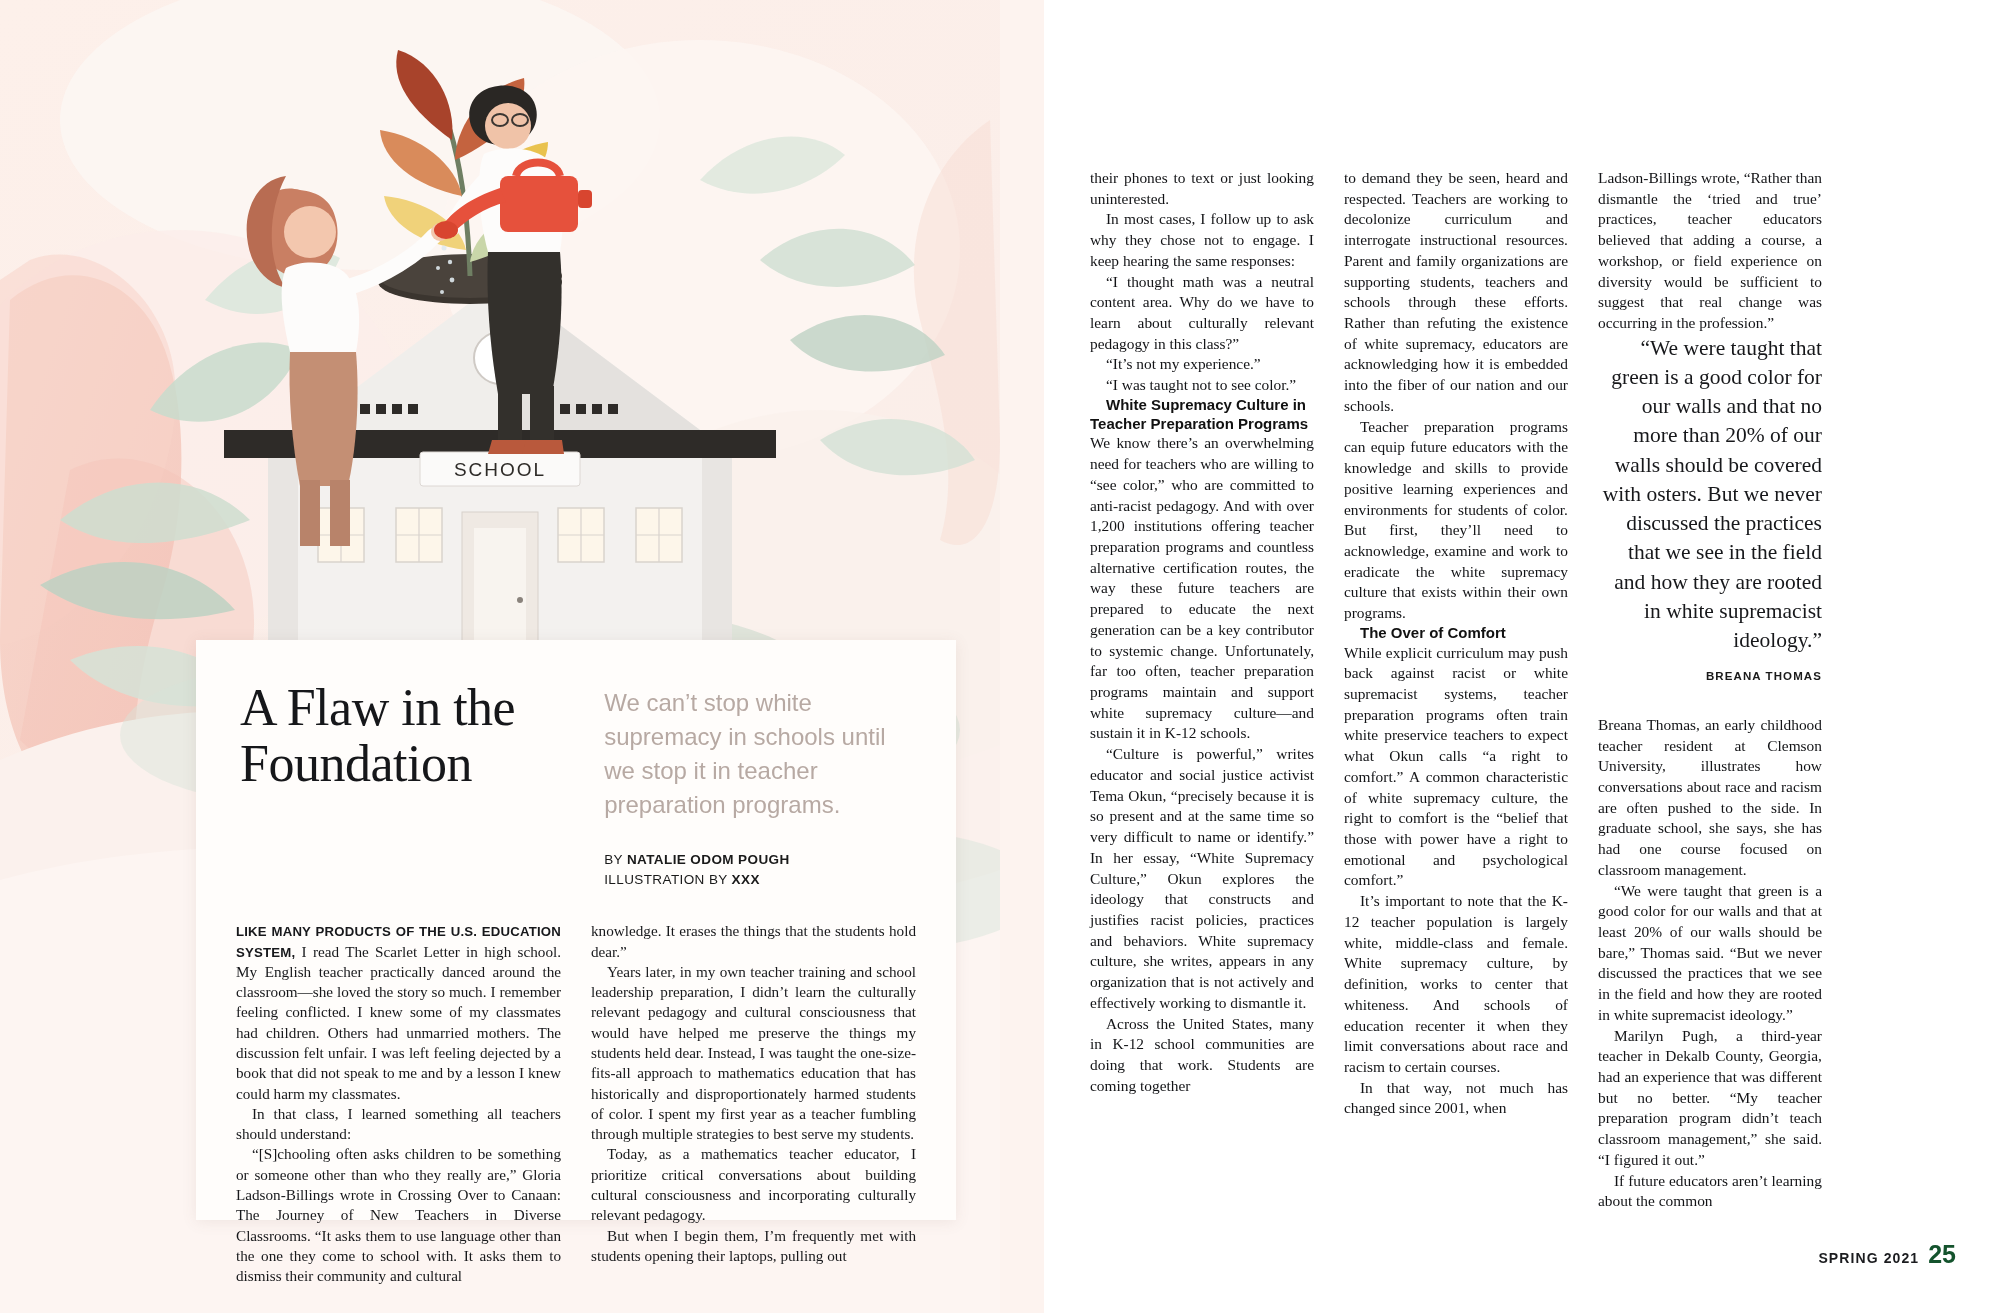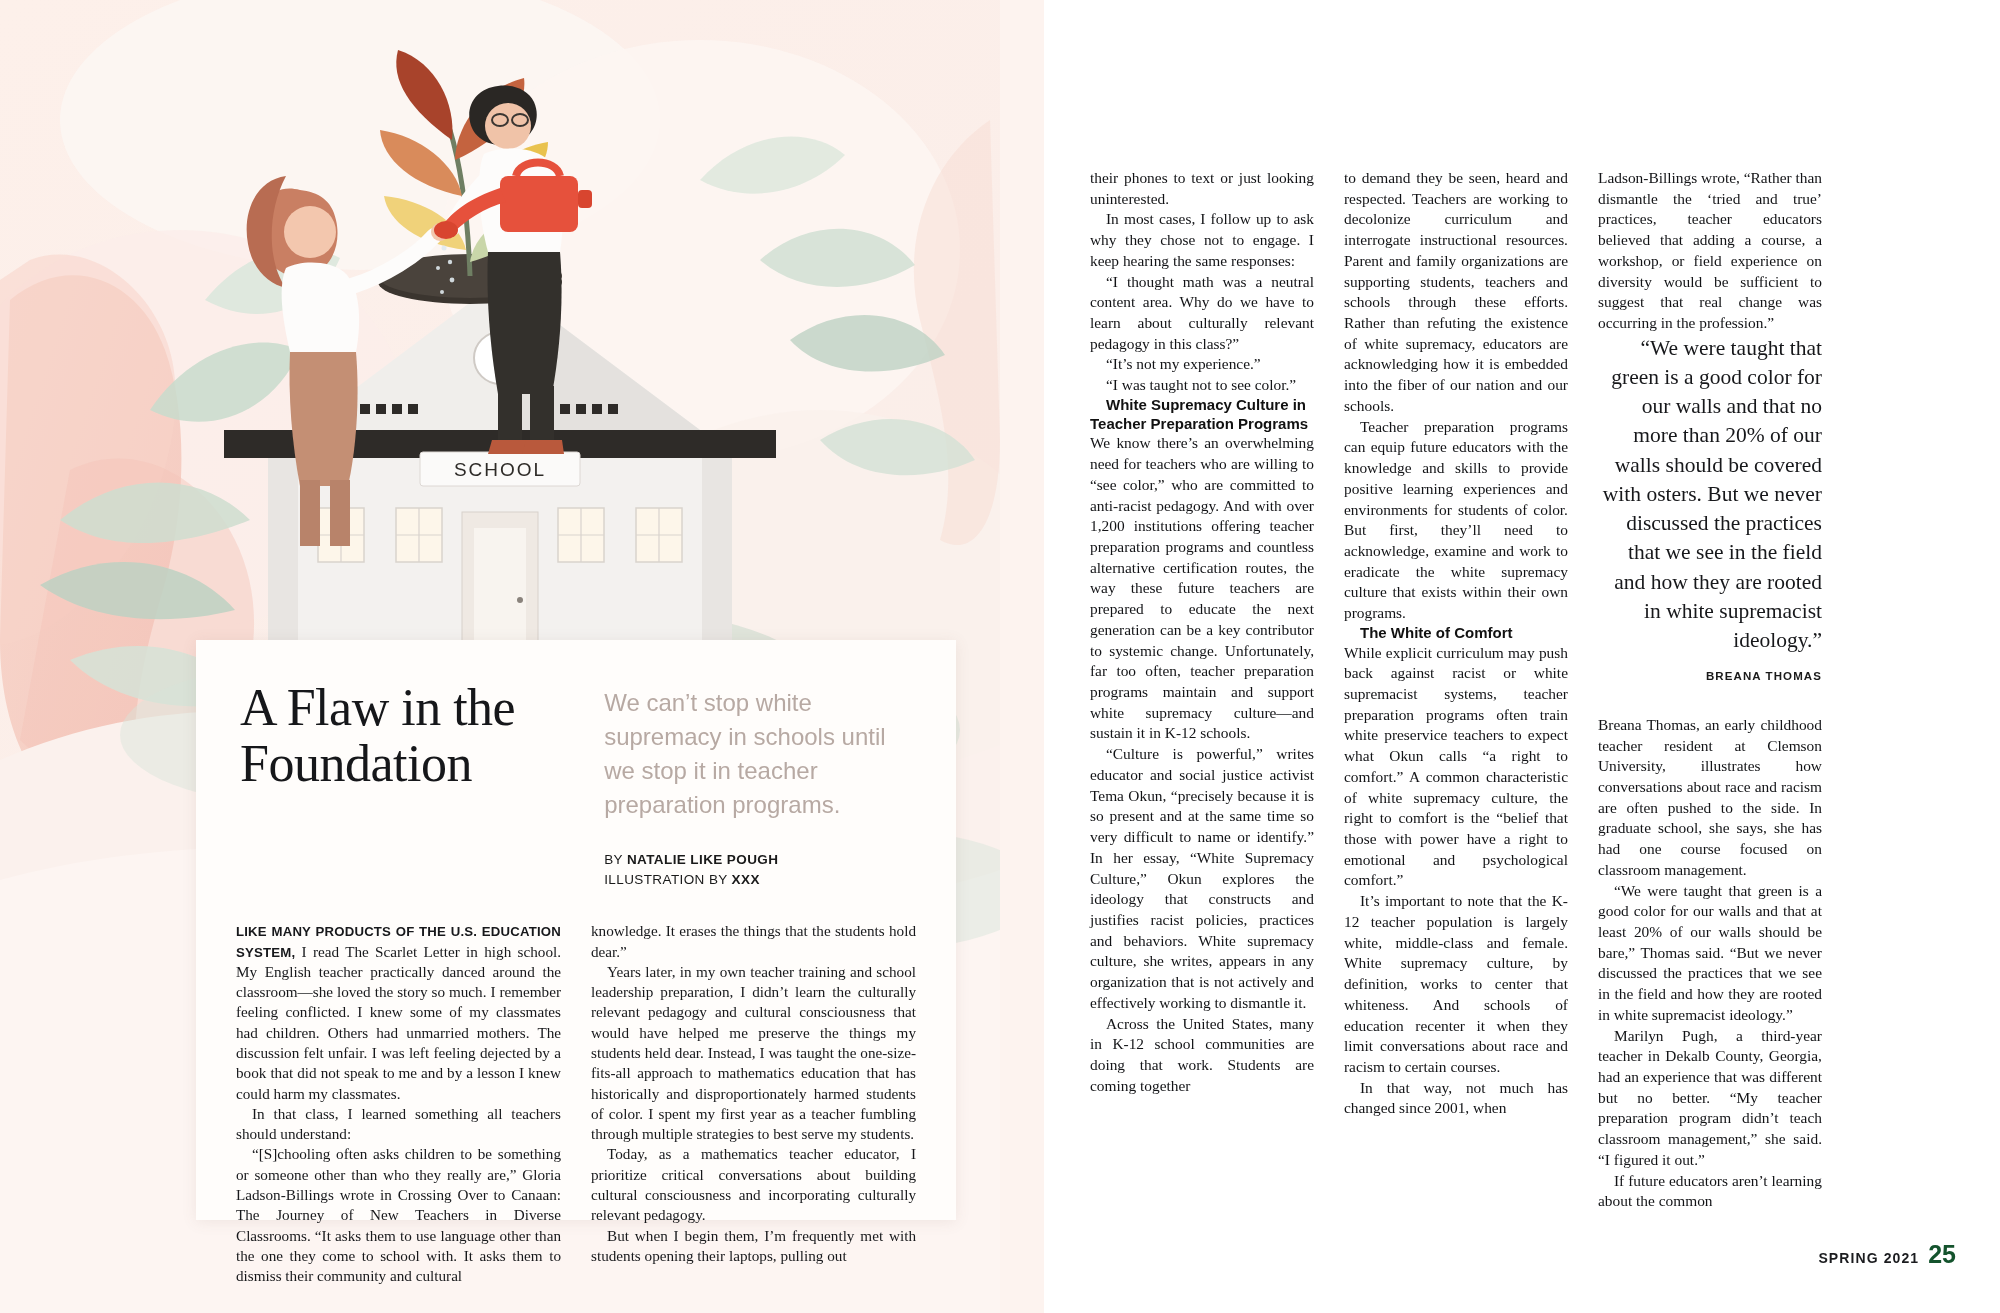--- a/index.html
+++ b/index.html
@@ -387,21 +387,21 @@
         <ellipse cx="880" cy="890" rx="160" ry="60" fill="#dae6db" opacity=".5"></ellipse>
       </svg>
     </div>
 
     <div class="title-card">
       <div class="title-card-inner">
         <div class="headline-row">
           <h1 class="headline">A Flaw in the Foundation</h1>
           <div class="deck">
             <p class="deck-text">We can’t stop white supremacy in schools until we stop it in teacher preparation programs.</p>
-            <p class="byline"><span>BY </span><b>NATALIE LIKE POUGH</b></p>
+            <p class="byline"><span>BY </span><b>NATALIE ODOM POUGH</b></p>
             <p class="illus-credit"><span>ILLUSTRATION BY </span><b>XXX</b></p>
           </div>
         </div>
 
         <div class="body-cols">
           <div class="body-col">
             <p class="first"><span class="dropcap-lead">LIKE MANY PRODUCTS OF THE U.S. EDUCATION SYSTEM,</span><span> I read The Scarlet Letter in high school. My English teacher practically danced around the classroom—she loved the story so much. I remember feeling conflicted. I knew some of my classmates had children. Others had unmarried mothers. The discussion felt unfair. I was left feeling dejected by a book that did not speak to me and by a lesson I knew could harm my classmates.</span></p>
             <p>In that class, I learned something all teachers should understand:</p>
             <p>“[S]chooling often asks children to be something or someone other than who they really are,” Gloria Ladson-Billings wrote in Crossing Over to Canaan: The Journey of New Teachers in Diverse Classrooms. “It asks them to use language other than the one they come to school with. It asks them to dismiss their community and cultural</p>
           </div>
@@ -427,21 +427,21 @@
         <p>“I was taught not to see color.”</p>
         <p class="subhead">White Supremacy Culture in Teacher Preparation Programs</p>
         <p class="first">We know there’s an overwhelming need for teachers who are willing to “see color,” who are committed to anti-racist pedagogy. And with over 1,200 institutions offering teacher preparation programs and countless alternative certification routes, the way these future teachers are prepared to educate the next generation can be a key contributor to systemic change. Unfortunately, far too often, teacher preparation programs maintain and support white supremacy culture—and sustain it in K-12 schools.</p>
         <p>“Culture is powerful,” writes educator and social justice activist Tema Okun, “precisely because it is so present and at the same time so very difficult to name or identify.” In her essay, “White Supremacy Culture,” Okun explores the ideology that constructs and justifies racist policies, practices and behaviors. White supremacy culture, she writes, appears in any organization that is not actively and effectively working to dismantle it.</p>
         <p>Across the United States, many in K-12 school communities are doing that work. Students are coming together</p>
       </div>
 
       <div class="rcol">
         <p class="first">to demand they be seen, heard and respected. Teachers are working to decolonize curriculum and interrogate instructional resources. Parent and family organizations are supporting students, teachers and schools through these efforts. Rather than refuting the existence of white supremacy, educators are acknowledging how it is embedded into the fiber of our nation and our schools.</p>
         <p>Teacher preparation programs can equip future educators with the knowledge and skills to provide positive learning experiences and environments for students of color. But first, they’ll need to acknowledge, examine and work to eradicate the white supremacy culture that exists within their own programs.</p>
-        <p class="subhead">The White of Comfort</p>
+        <p class="subhead">The Over of Comfort</p>
         <p class="first">While explicit curriculum may push back against racist or white supremacist systems, teacher preparation programs often train white preservice teachers to expect what Okun calls “a right to comfort.” A common characteristic of white supremacy culture, the right to comfort is the “belief that those with power have a right to emotional and psychological comfort.”</p>
         <p>It’s important to note that the K-12 teacher population is largely white, middle-class and female. White supremacy culture, by definition, works to center that whiteness. And schools of education recenter it when they limit conversations about race and racism to certain courses.</p>
         <p>In that way, not much has changed since 2001, when</p>
       </div>
 
       <div class="rcol">
         <p class="first">Ladson-Billings wrote, “Rather than dismantle the ‘tried and true’ practices, teacher educators believed that adding a course, a workshop, or field experience on diversity would be sufficient to suggest that real change was occurring in the profession.”</p>
         <div class="pullquote">
           <p class="pq-text">“We were taught that green is a good color for our walls and that no more than 20% of our walls should be covered with osters. But we never discussed the practices that we see in the field and how they are rooted in white supremacist ideology.”</p>
           <p class="pq-attr">BREANA THOMAS</p>

